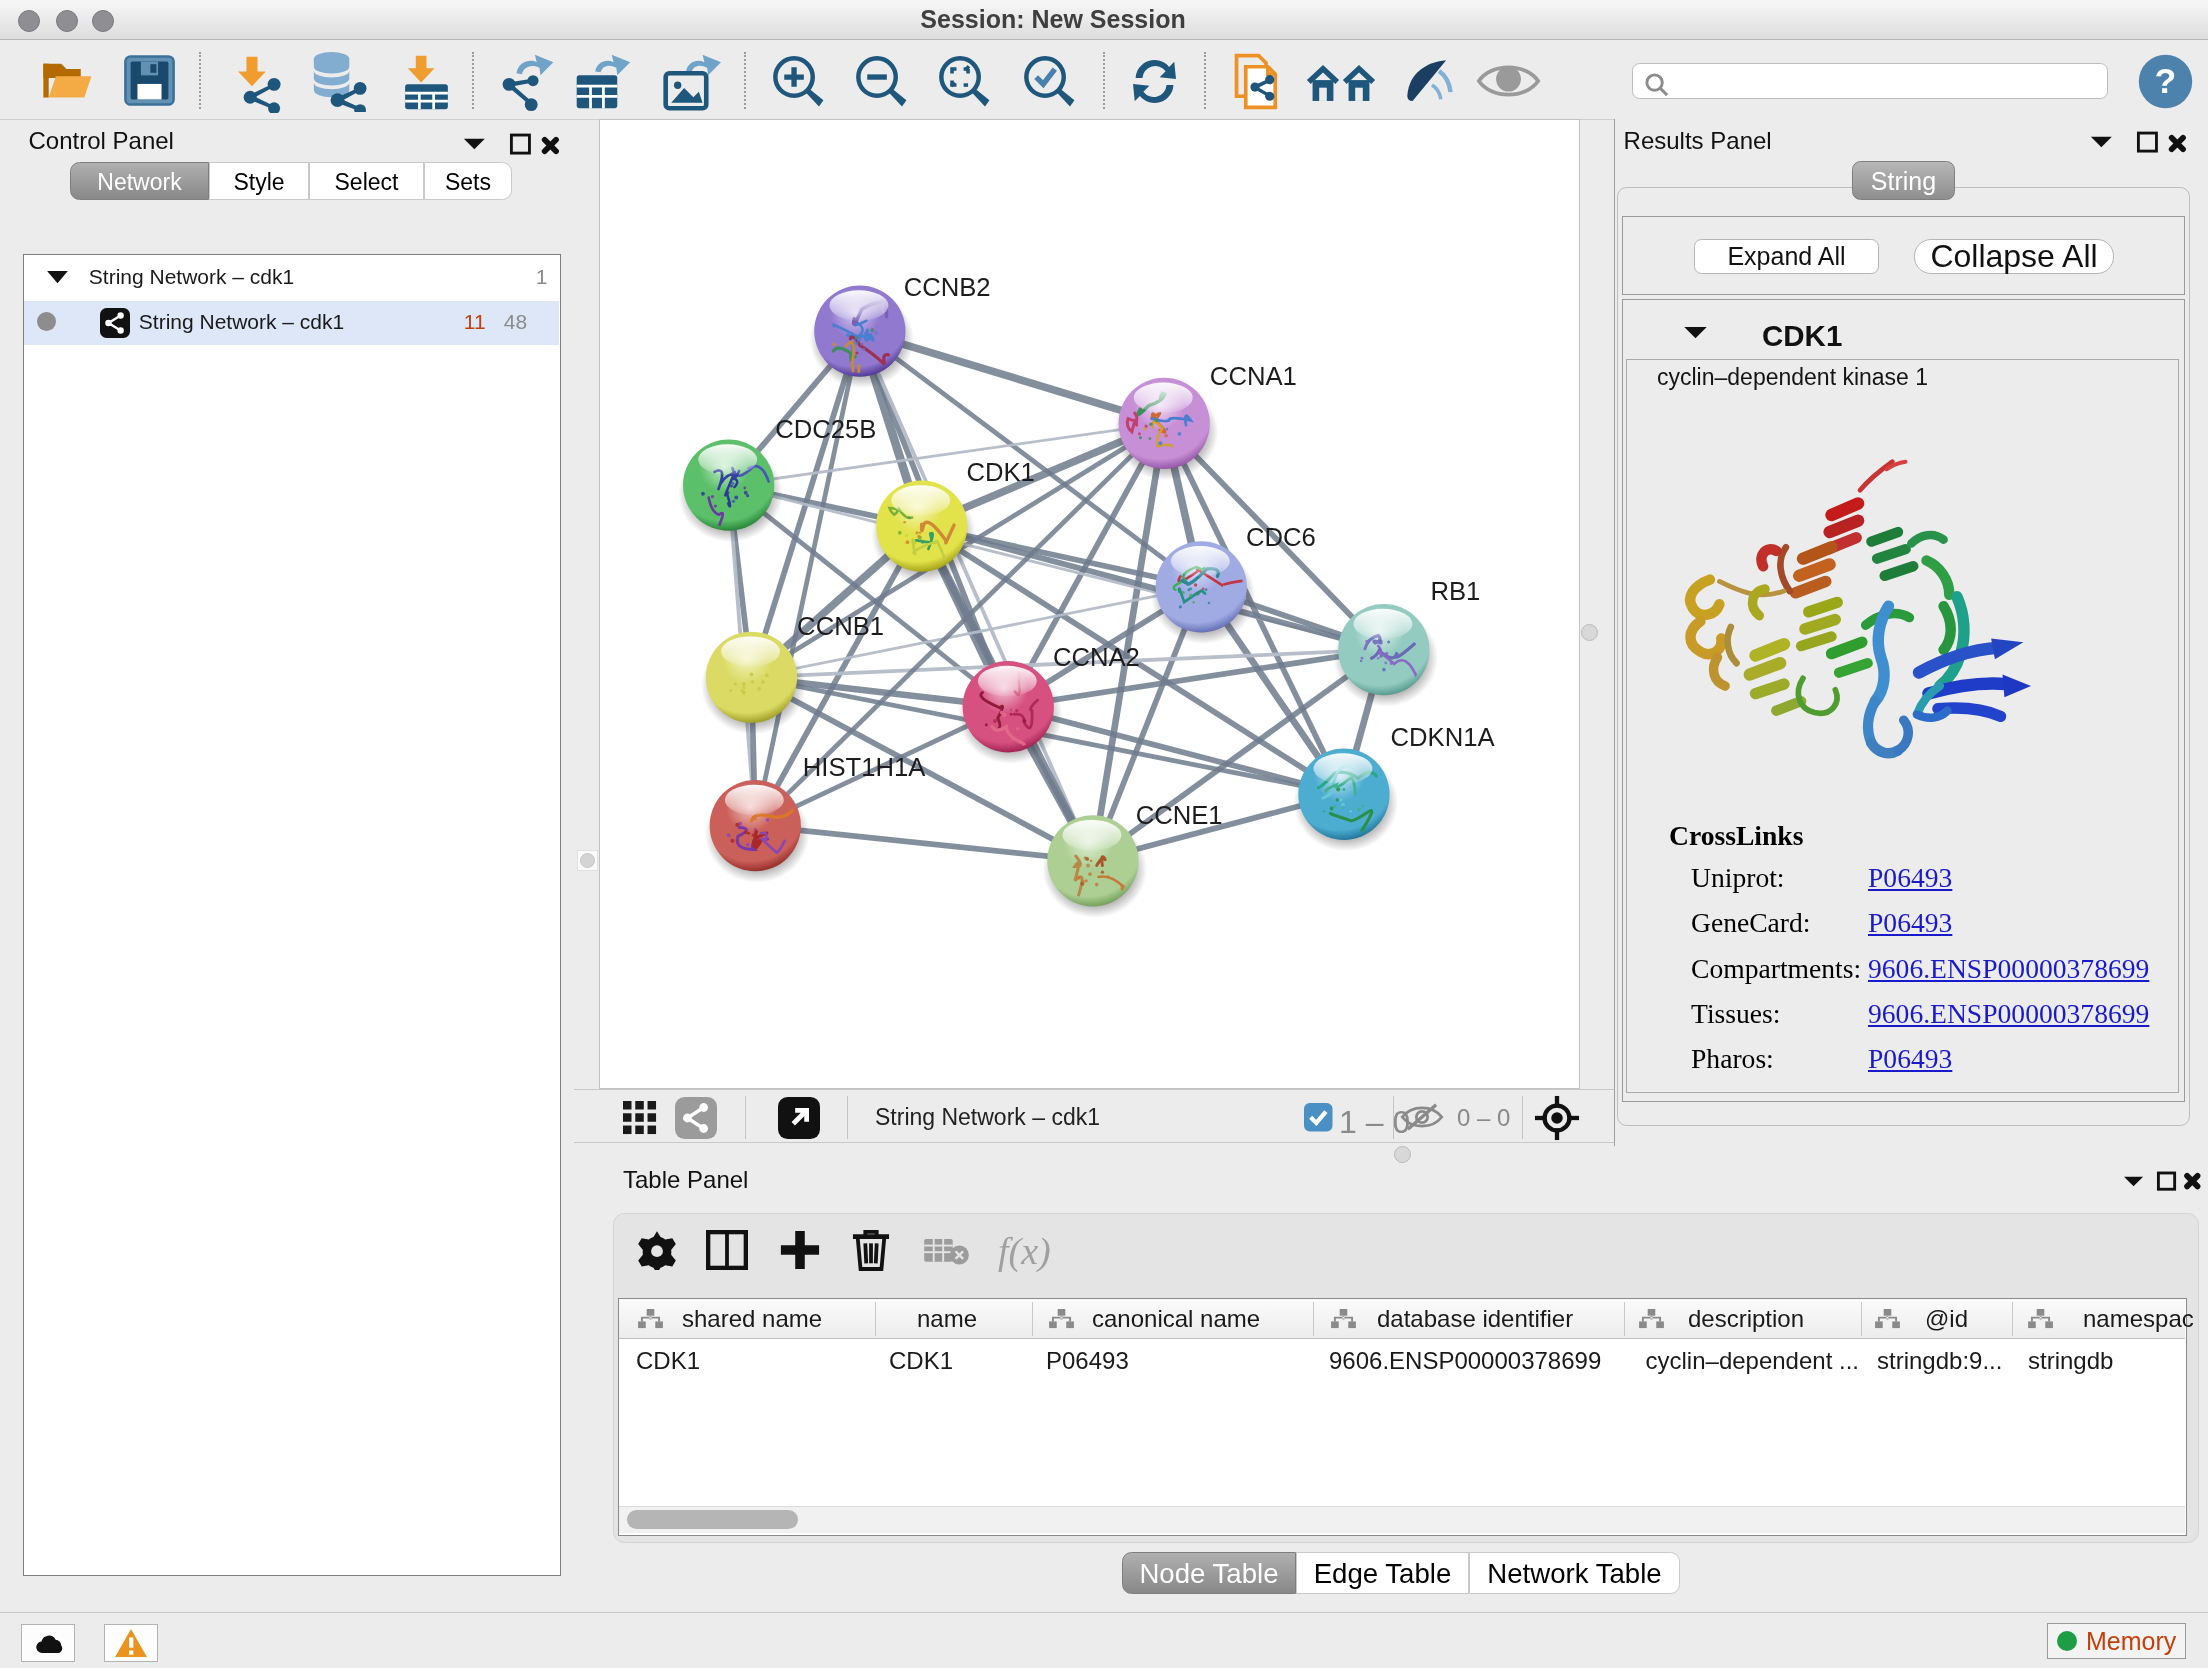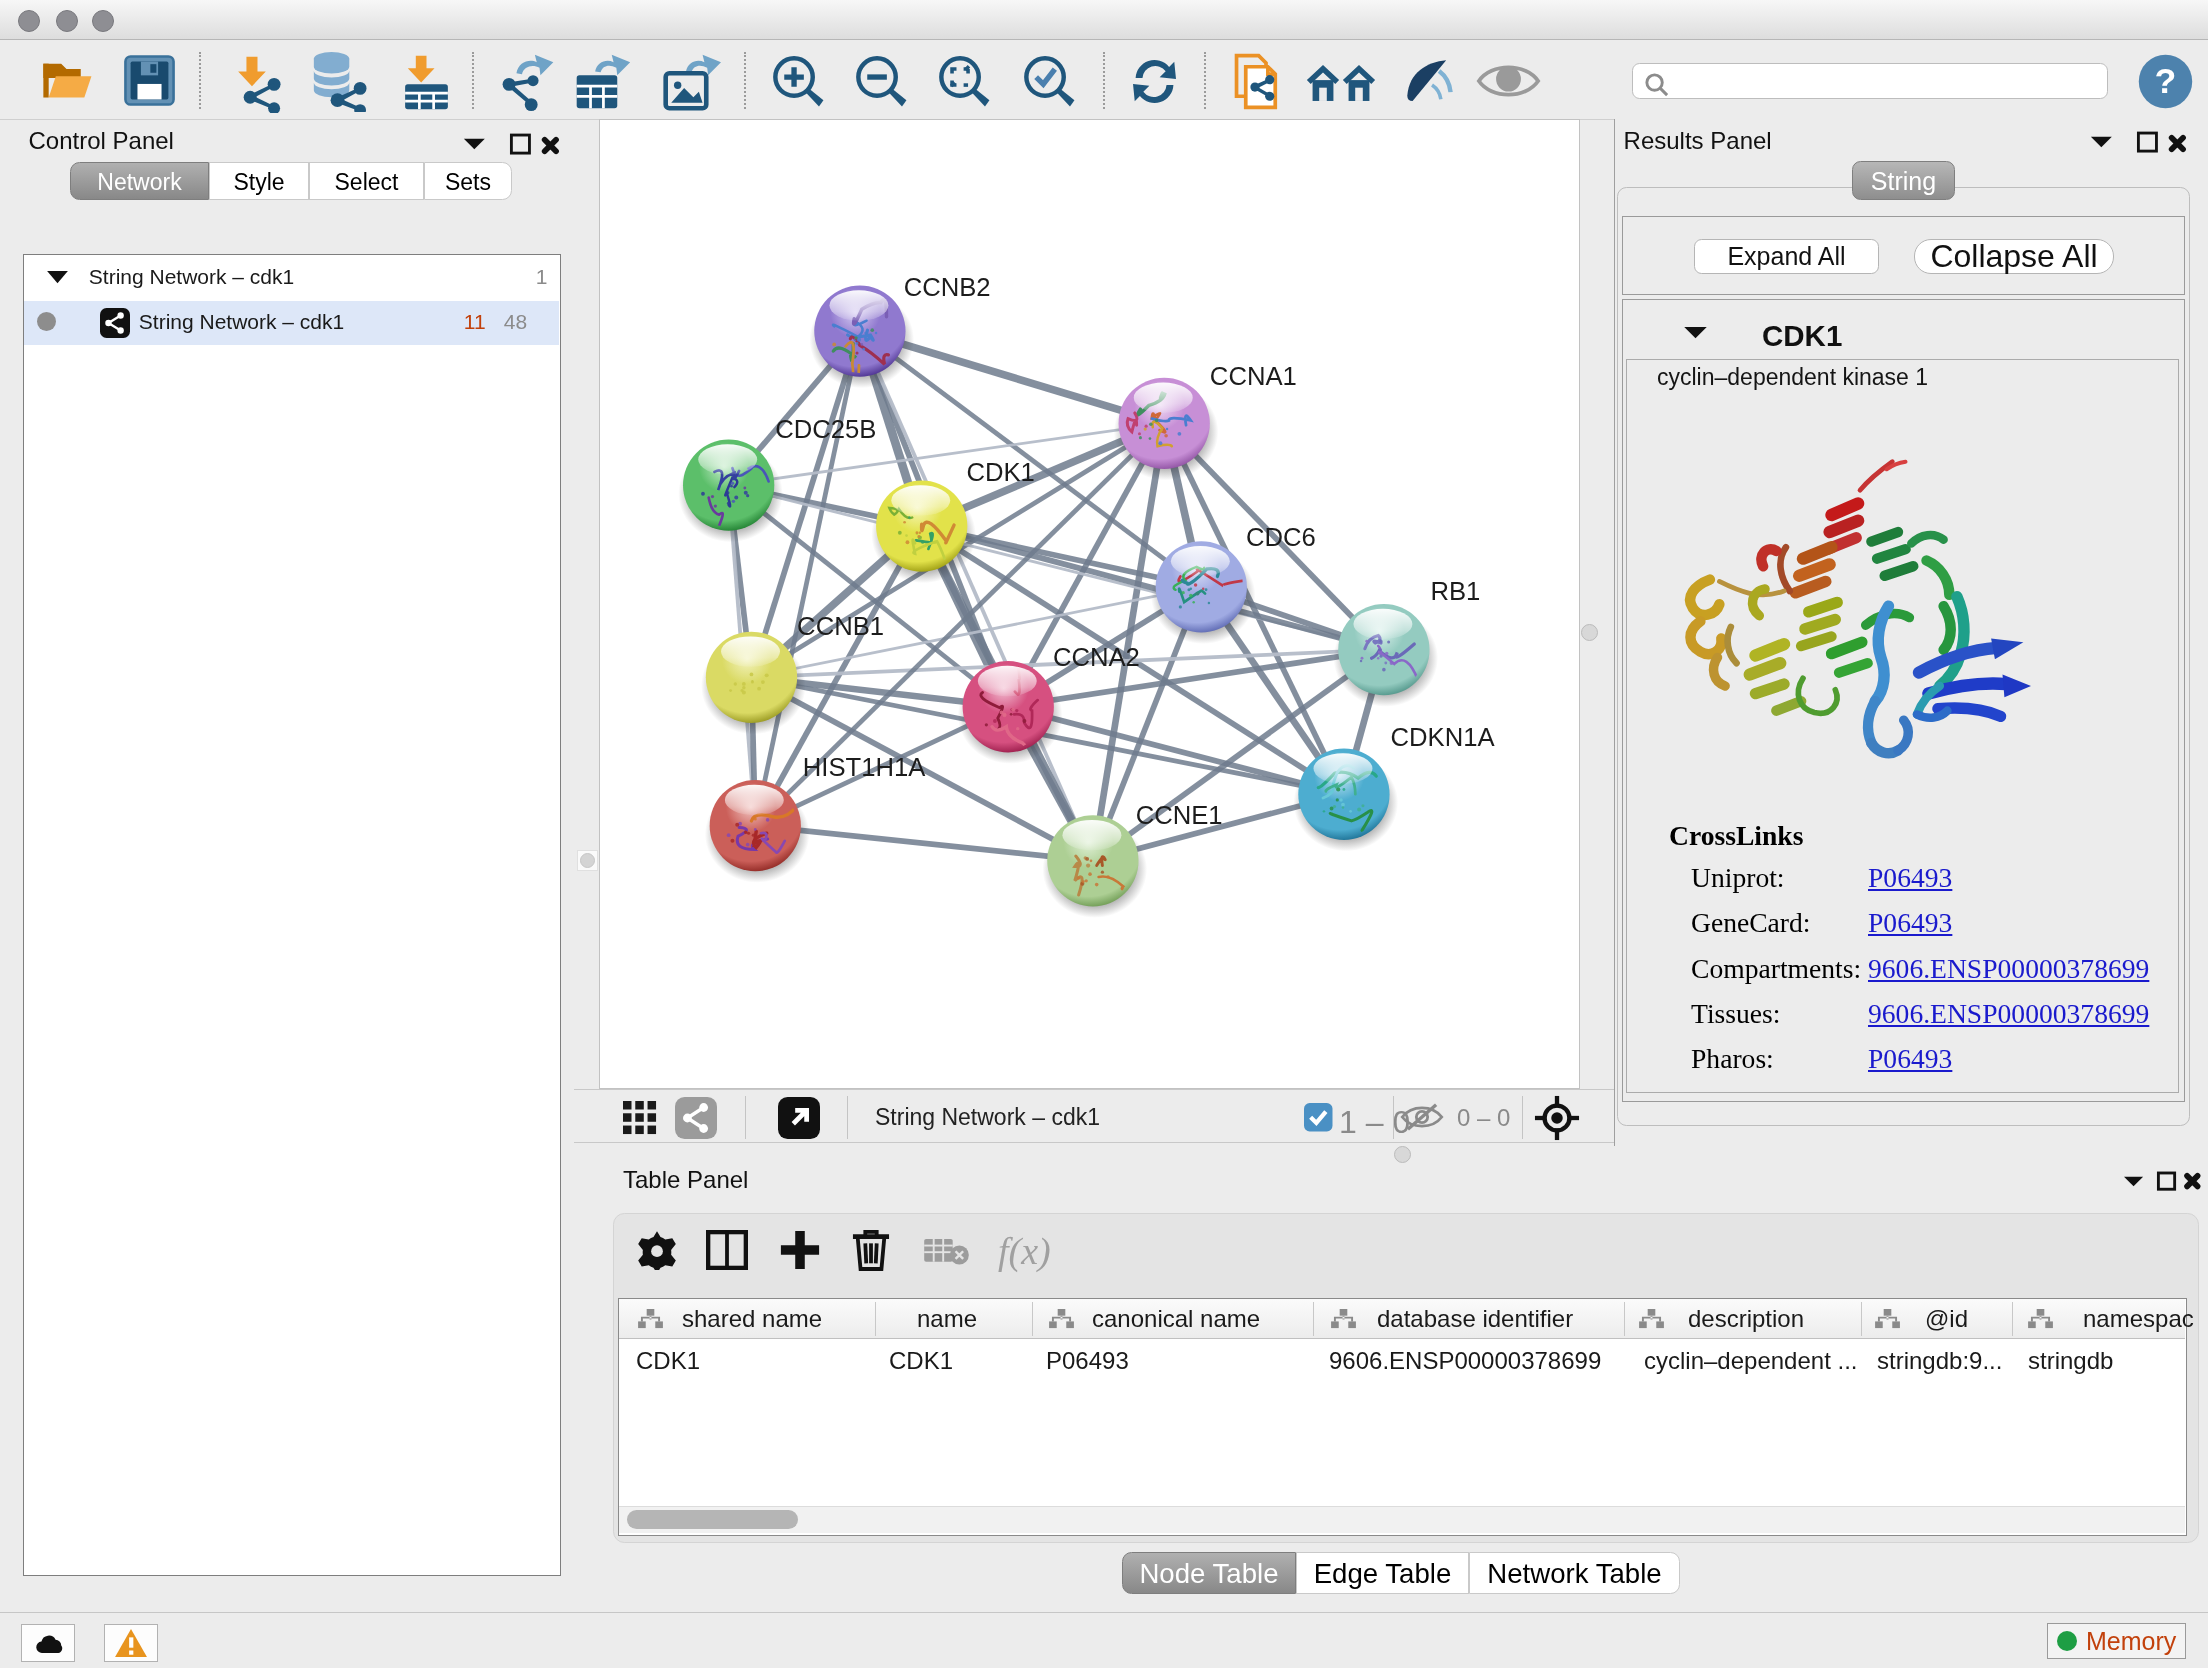--- a/index.html
+++ b/index.html
@@ -51,20 +51,21 @@
   .hc { font-size:24px; color:#1a1a1a; }
   .dc { font-size:24px; color:#1a1a1a; }
 </style>
 </head>
 <body>
 <div id="win">
   <div id="titlebar">
     <div class="tl" style="left:18px;"></div>
     <div class="tl" style="left:56px;"></div>
     <div class="tl" style="left:92px;"></div>
+    <div id="title">Session: New Session</div>
   </div>
 
   <div id="toolbar">
 
     <svg class="ticon" style="left:38px;top:11.4px;" width="57" height="57" viewBox="0 0 64 64">
       <path class="dorange" d="M6 12 h20 l6 6 h16 v10 h-42 z"></path>
       <path class="dorange" d="M6 12 h6 v38 h-6 z"></path>
       <path style="fill:#f5ab45" d="M12 50 L20 26 H60 L52 50 Z"></path>
     </svg>
 
@@ -876,21 +877,21 @@
           <line x1="0" y1="9" x2="30" y2="9"></line>
           <line x1="0" y1="16" x2="30" y2="16"></line>
           <line x1="10" y1="2" x2="10" y2="26"></line>
           <line x1="20" y1="2" x2="20" y2="26"></line>
         </g>
       <circle cx="37" cy="19" r="10" fill="#9c9c9c"></circle>
       <path d="M33 15 L41 23 M41 15 L33 23" stroke="#e4e4e4" stroke-width="2.6"></path>
     </svg>
     <div class="abs" style="left:424px;top:76px;font-size:38px;color:#a0a0a0;font-family:'Liberation Serif',serif;font-style:italic;">f(x)</div>
 
-    <div class="abs" style="left:44px;top:145px;width:1569px;height:238px;background:#fff;border:1.9px solid #8a8a8a;">
+    <div class="abs" style="left:44px;top:145px;width:1569px;height:238px;background:#fff;border:1.9px solid #8a8a8a;text-align:right;">
       <div class="abs" style="left:0;top:0;width:1566px;height:40px;background:linear-gradient(#fbfbfb,#ececec);border-bottom:1.9px solid #c0c0c0;"></div>
 
       <div class="abs" style="left:256px;top:2.9px;height:34px;border-left:1.9px solid #c8c8c8;"></div>
       <div class="abs" style="left:413px;top:2.9px;height:34px;border-left:1.9px solid #c8c8c8;"></div>
       <div class="abs" style="left:694px;top:2.9px;height:34px;border-left:1.9px solid #c8c8c8;"></div>
       <div class="abs" style="left:1005px;top:2.9px;height:34px;border-left:1.9px solid #c8c8c8;"></div>
       <div class="abs" style="left:1242px;top:2.9px;height:34px;border-left:1.9px solid #c8c8c8;"></div>
       <div class="abs" style="left:1393px;top:2.9px;height:34px;border-left:1.9px solid #c8c8c8;"></div>
 
       <svg class="abs hti" style="left:19px;top:9.5px;" width="25" height="21" viewBox="0 0 26 22">

